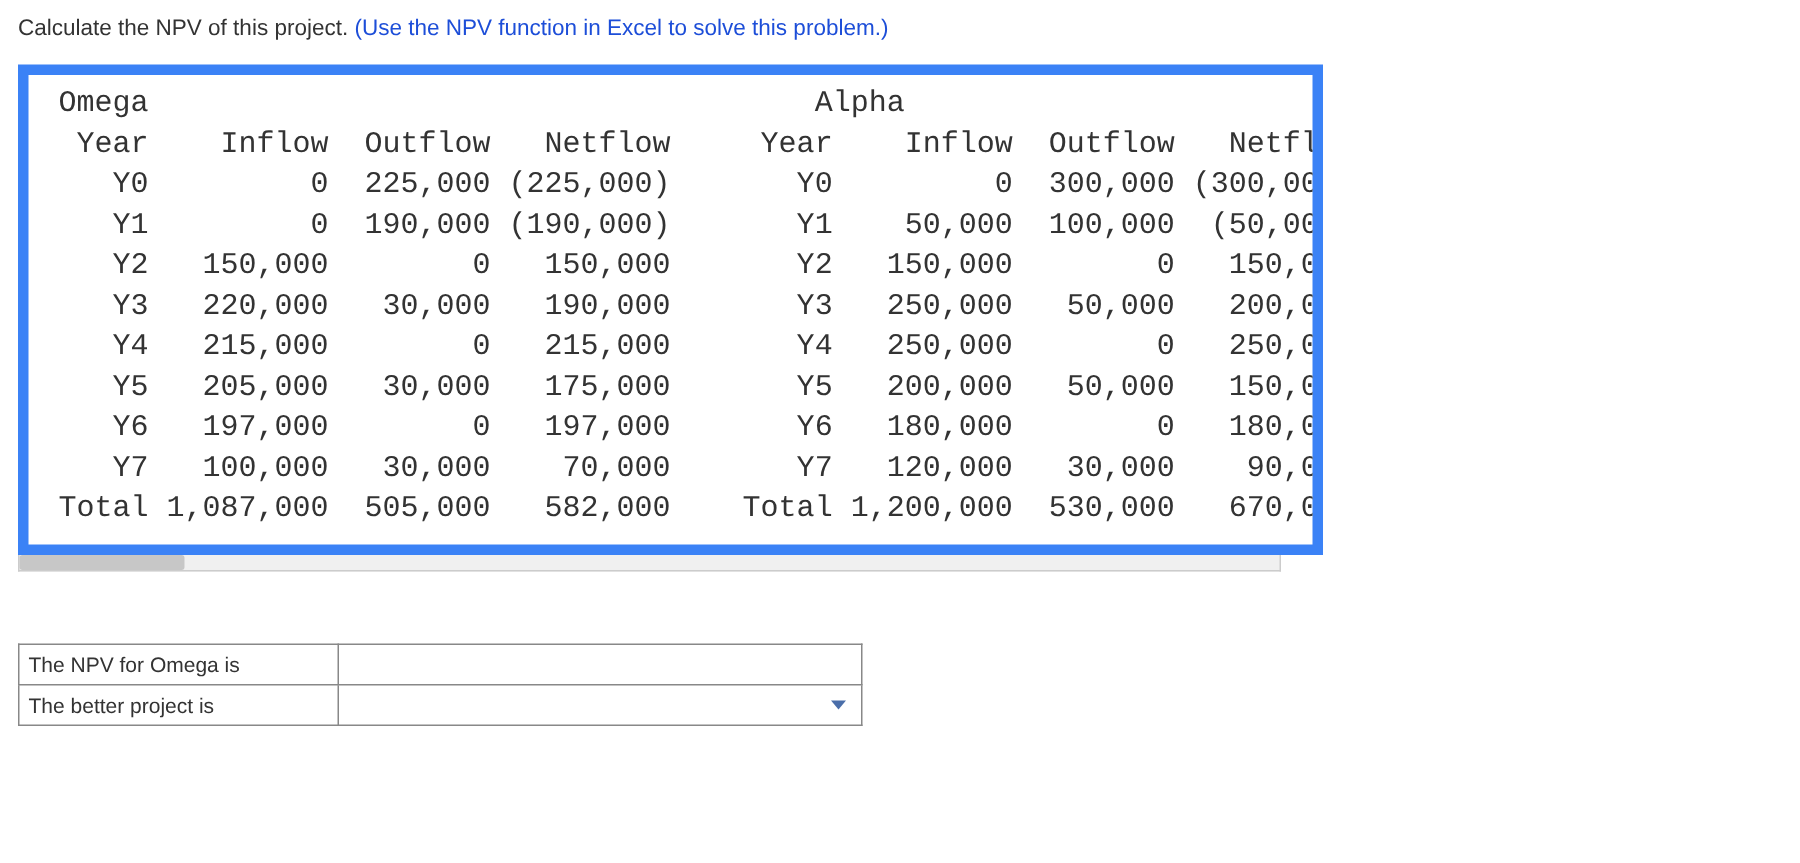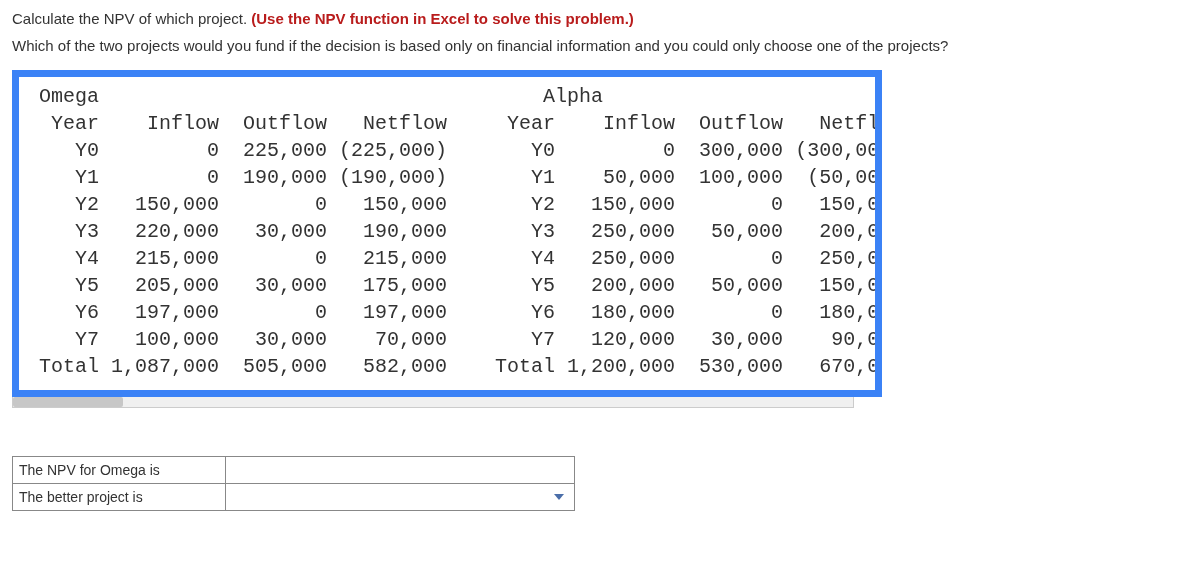--- a/index.html
+++ b/index.html
@@ -10,22 +10,22 @@
     padding: 8px 12px;
     background: #fff;
     width: 1200px;
     box-sizing: border-box;
   }
   .intro p {
     margin: 0 0 6px 0;
     line-height: 1.4;
   }
   .hint {
-    color: #b91c1c;
-    font-weight: bold;
+    color: #1d4ed8;
+    font-weight: normal;
   }
   .data-block {
     border: 7px solid #3b82f6;
     padding: 6px 8px 10px 8px;
     margin-top: 14px;
     width: 840px;
     font-family: "Courier New", Courier, monospace;
     font-size: 20px;
     line-height: 1.35;
     white-space: pre;
@@ -93,23 +93,22 @@
     border-right: 5px solid transparent;
     border-top: 6px solid #4a6ea9;
     margin-right: 4px;
   }
 </style>
 </head>
 <body>
 
 <div class="intro">
   <p>
-    <span>Calculate the NPV of which project. </span><span class="hint">(Use the NPV function in Excel to solve this problem.)</span>
+    <span>Calculate the NPV of this project. </span><span class="hint">(Use the NPV function in Excel to solve this problem.)</span>
   </p>
-  <p>Which of the two projects would you fund if the decision is based only on financial information and you could only choose one of the projects?</p>
 </div>
 
 <div class="data-block" id="data-block"> Omega                                     Alpha
   Year    Inflow  Outflow   Netflow     Year    Inflow  Outflow   Netflow
     Y0         0  225,000 (225,000)       Y0         0  300,000 (300,000)
     Y1         0  190,000 (190,000)       Y1    50,000  100,000  (50,000)
     Y2   150,000        0   150,000       Y2   150,000        0   150,000
     Y3   220,000   30,000   190,000       Y3   250,000   50,000   200,000
     Y4   215,000        0   215,000       Y4   250,000        0   250,000
     Y5   205,000   30,000   175,000       Y5   200,000   50,000   150,000

